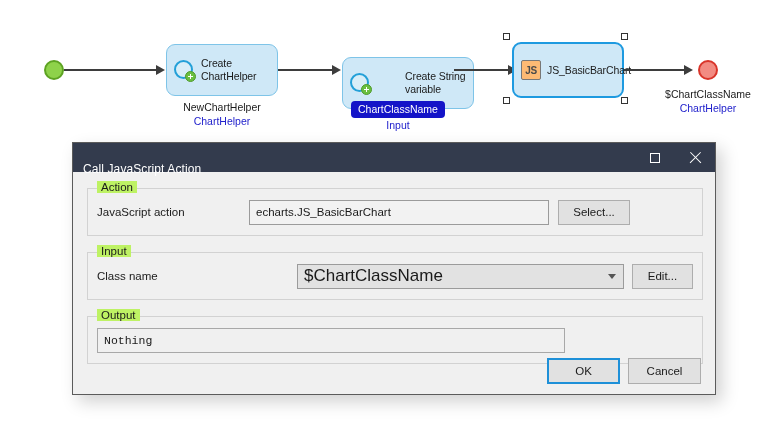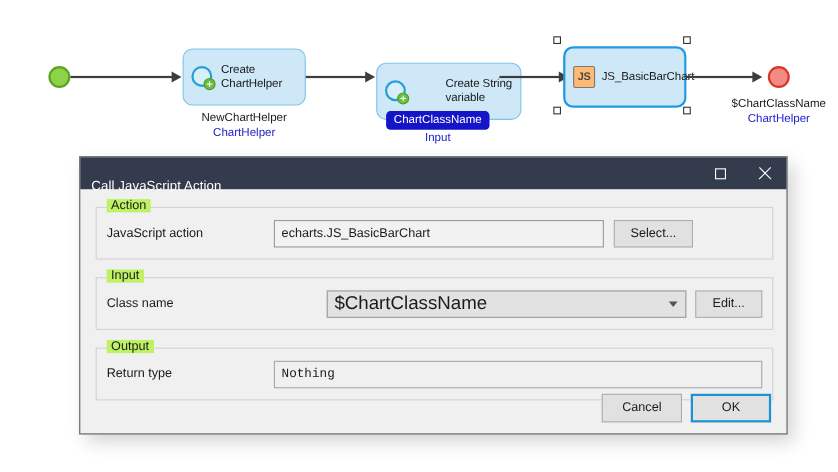--- a/index.html
+++ b/index.html
@@ -401,24 +401,23 @@
               <i></i>
             </span>
         </span>
         <span class="btn" style="width:72px; margin-left:8px;">Edit...</span>
       </div>
     </div>
 
     <div class="group" style="top:144px; height:48px;">
       <span class="group-title">Output</span>
       <div class="row">
-        <span class="field-label">Return type</span>
         <span class="textfield readonly" style="width:468px;font-family:Liberation Mono, monospace;">Nothing</span>
       </div>
     </div>
 
     <div id="footer">
+      <span class="btn default">OK</span>
       <span class="btn">Cancel</span>
-      <span class="btn default">OK</span>
     </div>
 
   </div>
 </div>
 
 </body></html>

